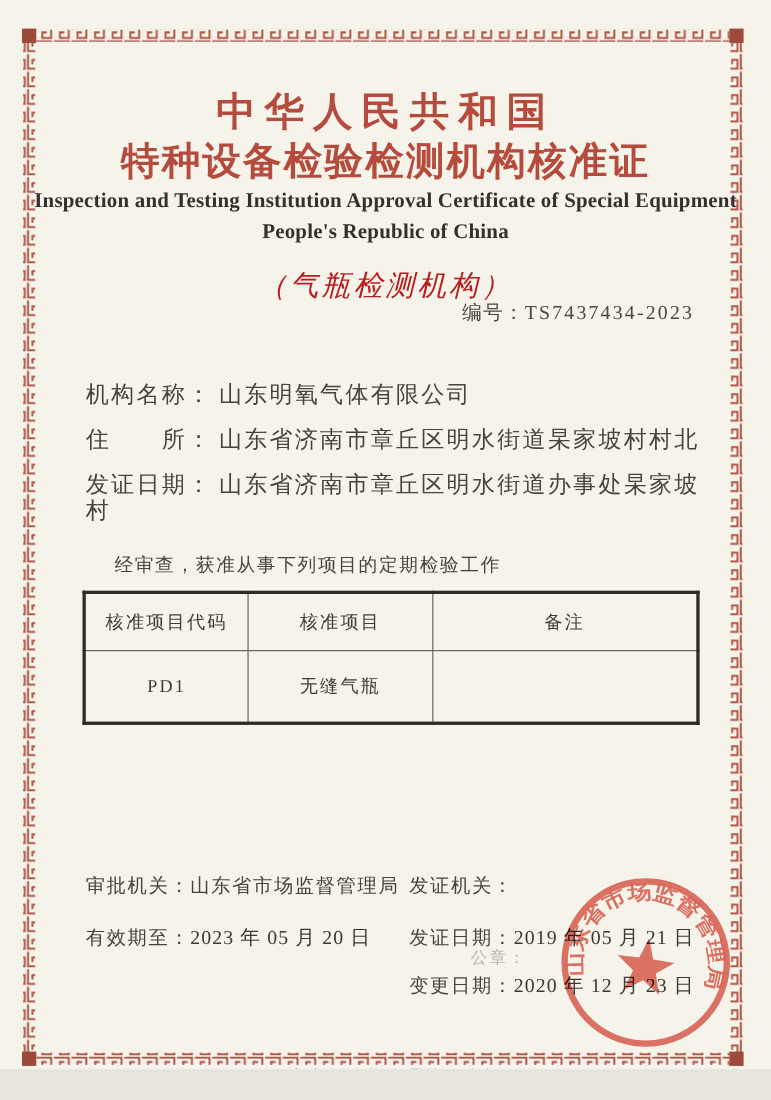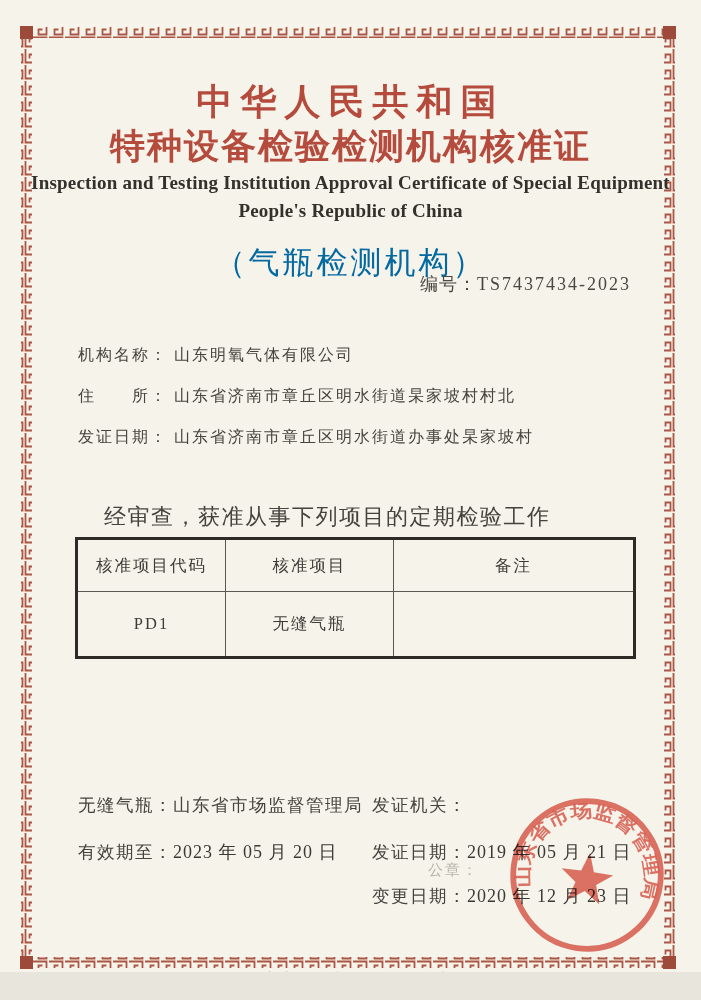--- a/index.html
+++ b/index.html
@@ -11,30 +11,30 @@
     overflow:hidden;
     font-family:"Liberation Serif","DejaVu Serif",serif;
     color:#46443f;
   }
   .border-svg{position:absolute;left:0;top:0;pointer-events:none;}
 
   .header{position:absolute;left:0;top:80px;width:701px;text-align:center;}
   .title-cn1{font-size:36px;font-weight:bold;letter-spacing:8px;line-height:1.25;}
   .title-cn2{font-size:35px;font-weight:bold;letter-spacing:2px;line-height:1.25;}
   .title-en{font-size:19px;font-weight:bold;color:#34302b;letter-spacing:0.2px;line-height:1.5;}
-  .subtitle{font-size:31px;color:#0369a1;letter-spacing:3px;margin-top:16px;}
+  .subtitle{font-size:26px;color:#b91c1c;letter-spacing:3px;margin-top:16px;font-style:italic;}
 
   .cert-no{position:absolute;top:272px;right:70px;font-size:18px;letter-spacing:1px;color:#4a4842;}
   .cert-no .num{font-family:"Liberation Serif","DejaVu Serif",serif;letter-spacing:2px;}
 
   .info{position:absolute;left:78px;top:346px;width:560px;}
-  .info-row{font-size:16px;letter-spacing:2px;margin-bottom:21px;line-height:1.15;height:20px;}
+  .info-row{font-size:21px;letter-spacing:2px;margin-bottom:21px;line-height:1.15;height:20px;}
   .info-row .lbl{margin-right:6px;}
 
-  .statement{position:absolute;left:104px;top:502px;font-size:22px;letter-spacing:1.5px;color:#45433e;}
+  .statement{position:absolute;left:104px;top:502px;font-size:17px;letter-spacing:1.5px;color:#45433e;}
 
   .approval-table{
     position:absolute;left:75px;top:537px;width:547px;
     border-collapse:collapse;table-layout:fixed;
     font-size:16.5px;color:#3e3c38;letter-spacing:2px;
   }
   .approval-table th,.approval-table td{
     border:1px solid #5a5852;text-align:center;font-weight:normal;vertical-align:middle;
   }
   .approval-table{border:3px solid #2d2b27;}
@@ -124,21 +124,21 @@
     <tbody>
       <tr>
         <td>PD1</td>
         <td>无缝气瓶</td>
         <td></td>
       </tr>
     </tbody>
   </table>
 
   <div class="field f-approve">
-    <span>无缝气瓶：</span><span>山东省市场监督管理局</span>
+    <span>审批机关：</span><span>山东省市场监督管理局</span>
   </div>
   <div class="field f-issuer">
     <span>发证机关：</span><span></span>
   </div>
   <div class="field f-valid">
     <span>有效期至：</span><span class="date-val">2023 年 05 月 20 日</span>
   </div>
   <div class="field f-issued">
     <span>发证日期：</span><span class="date-val">2019 年 05 月 21 日</span>
   </div>

